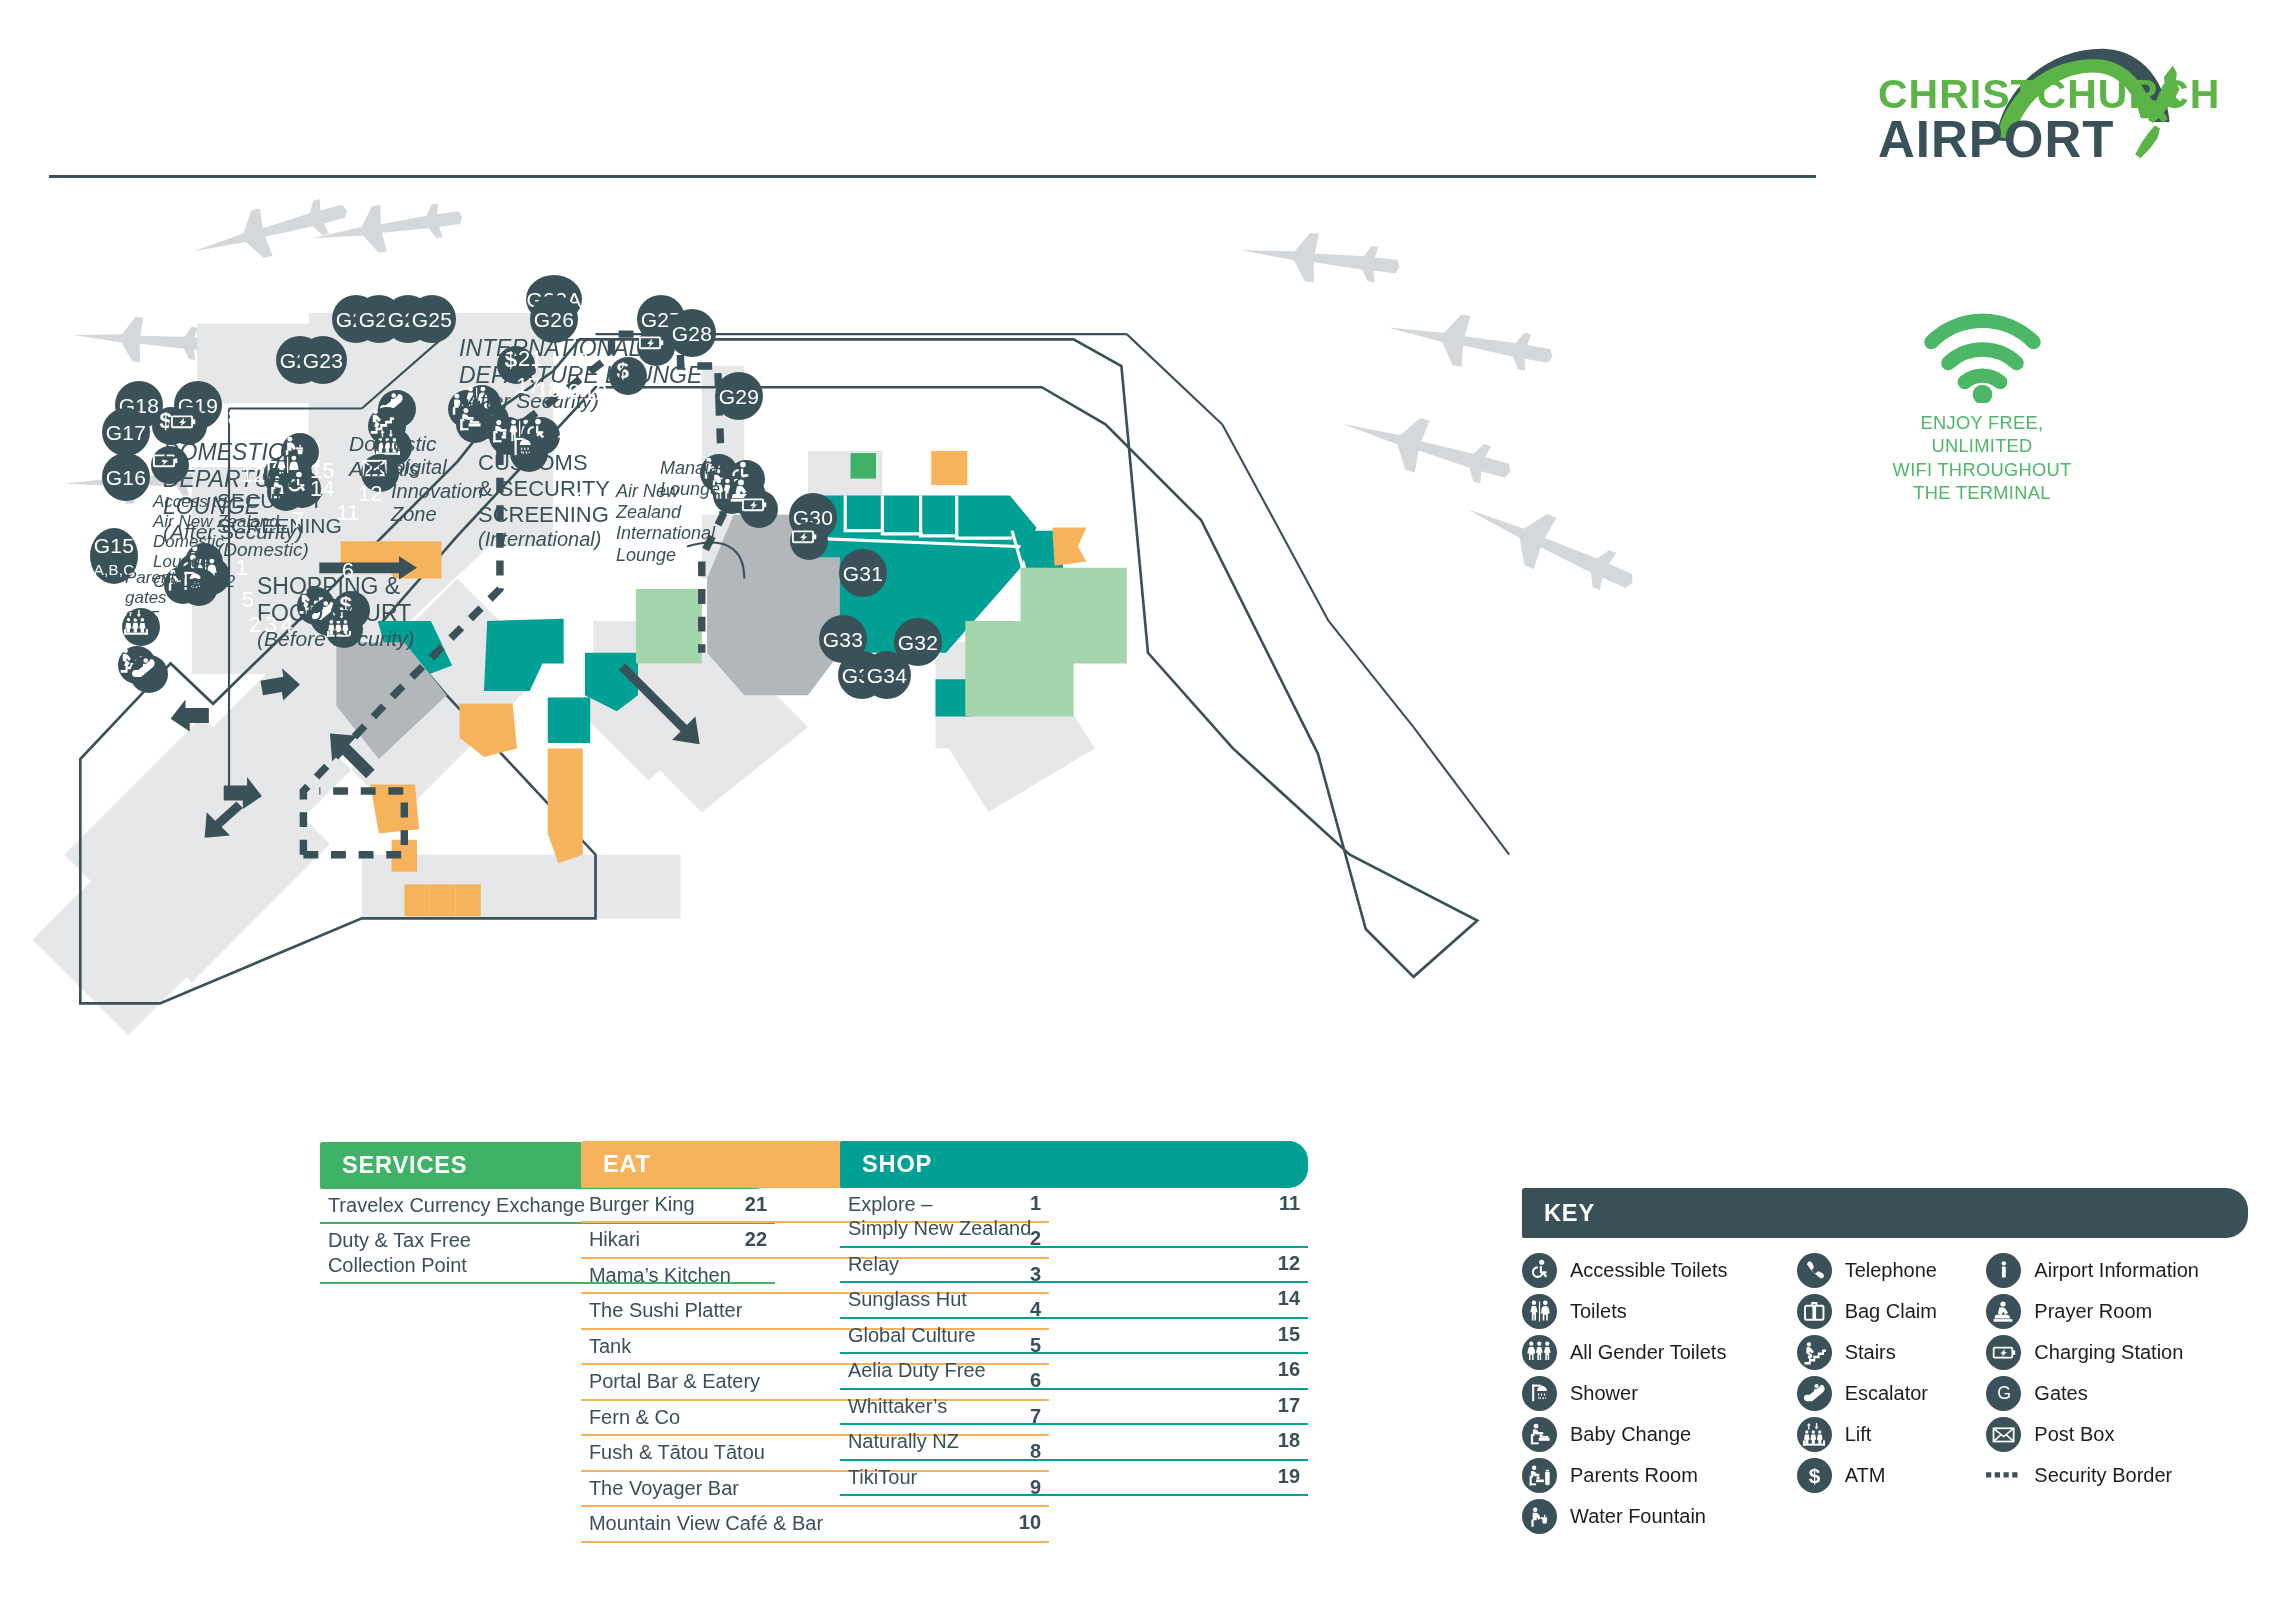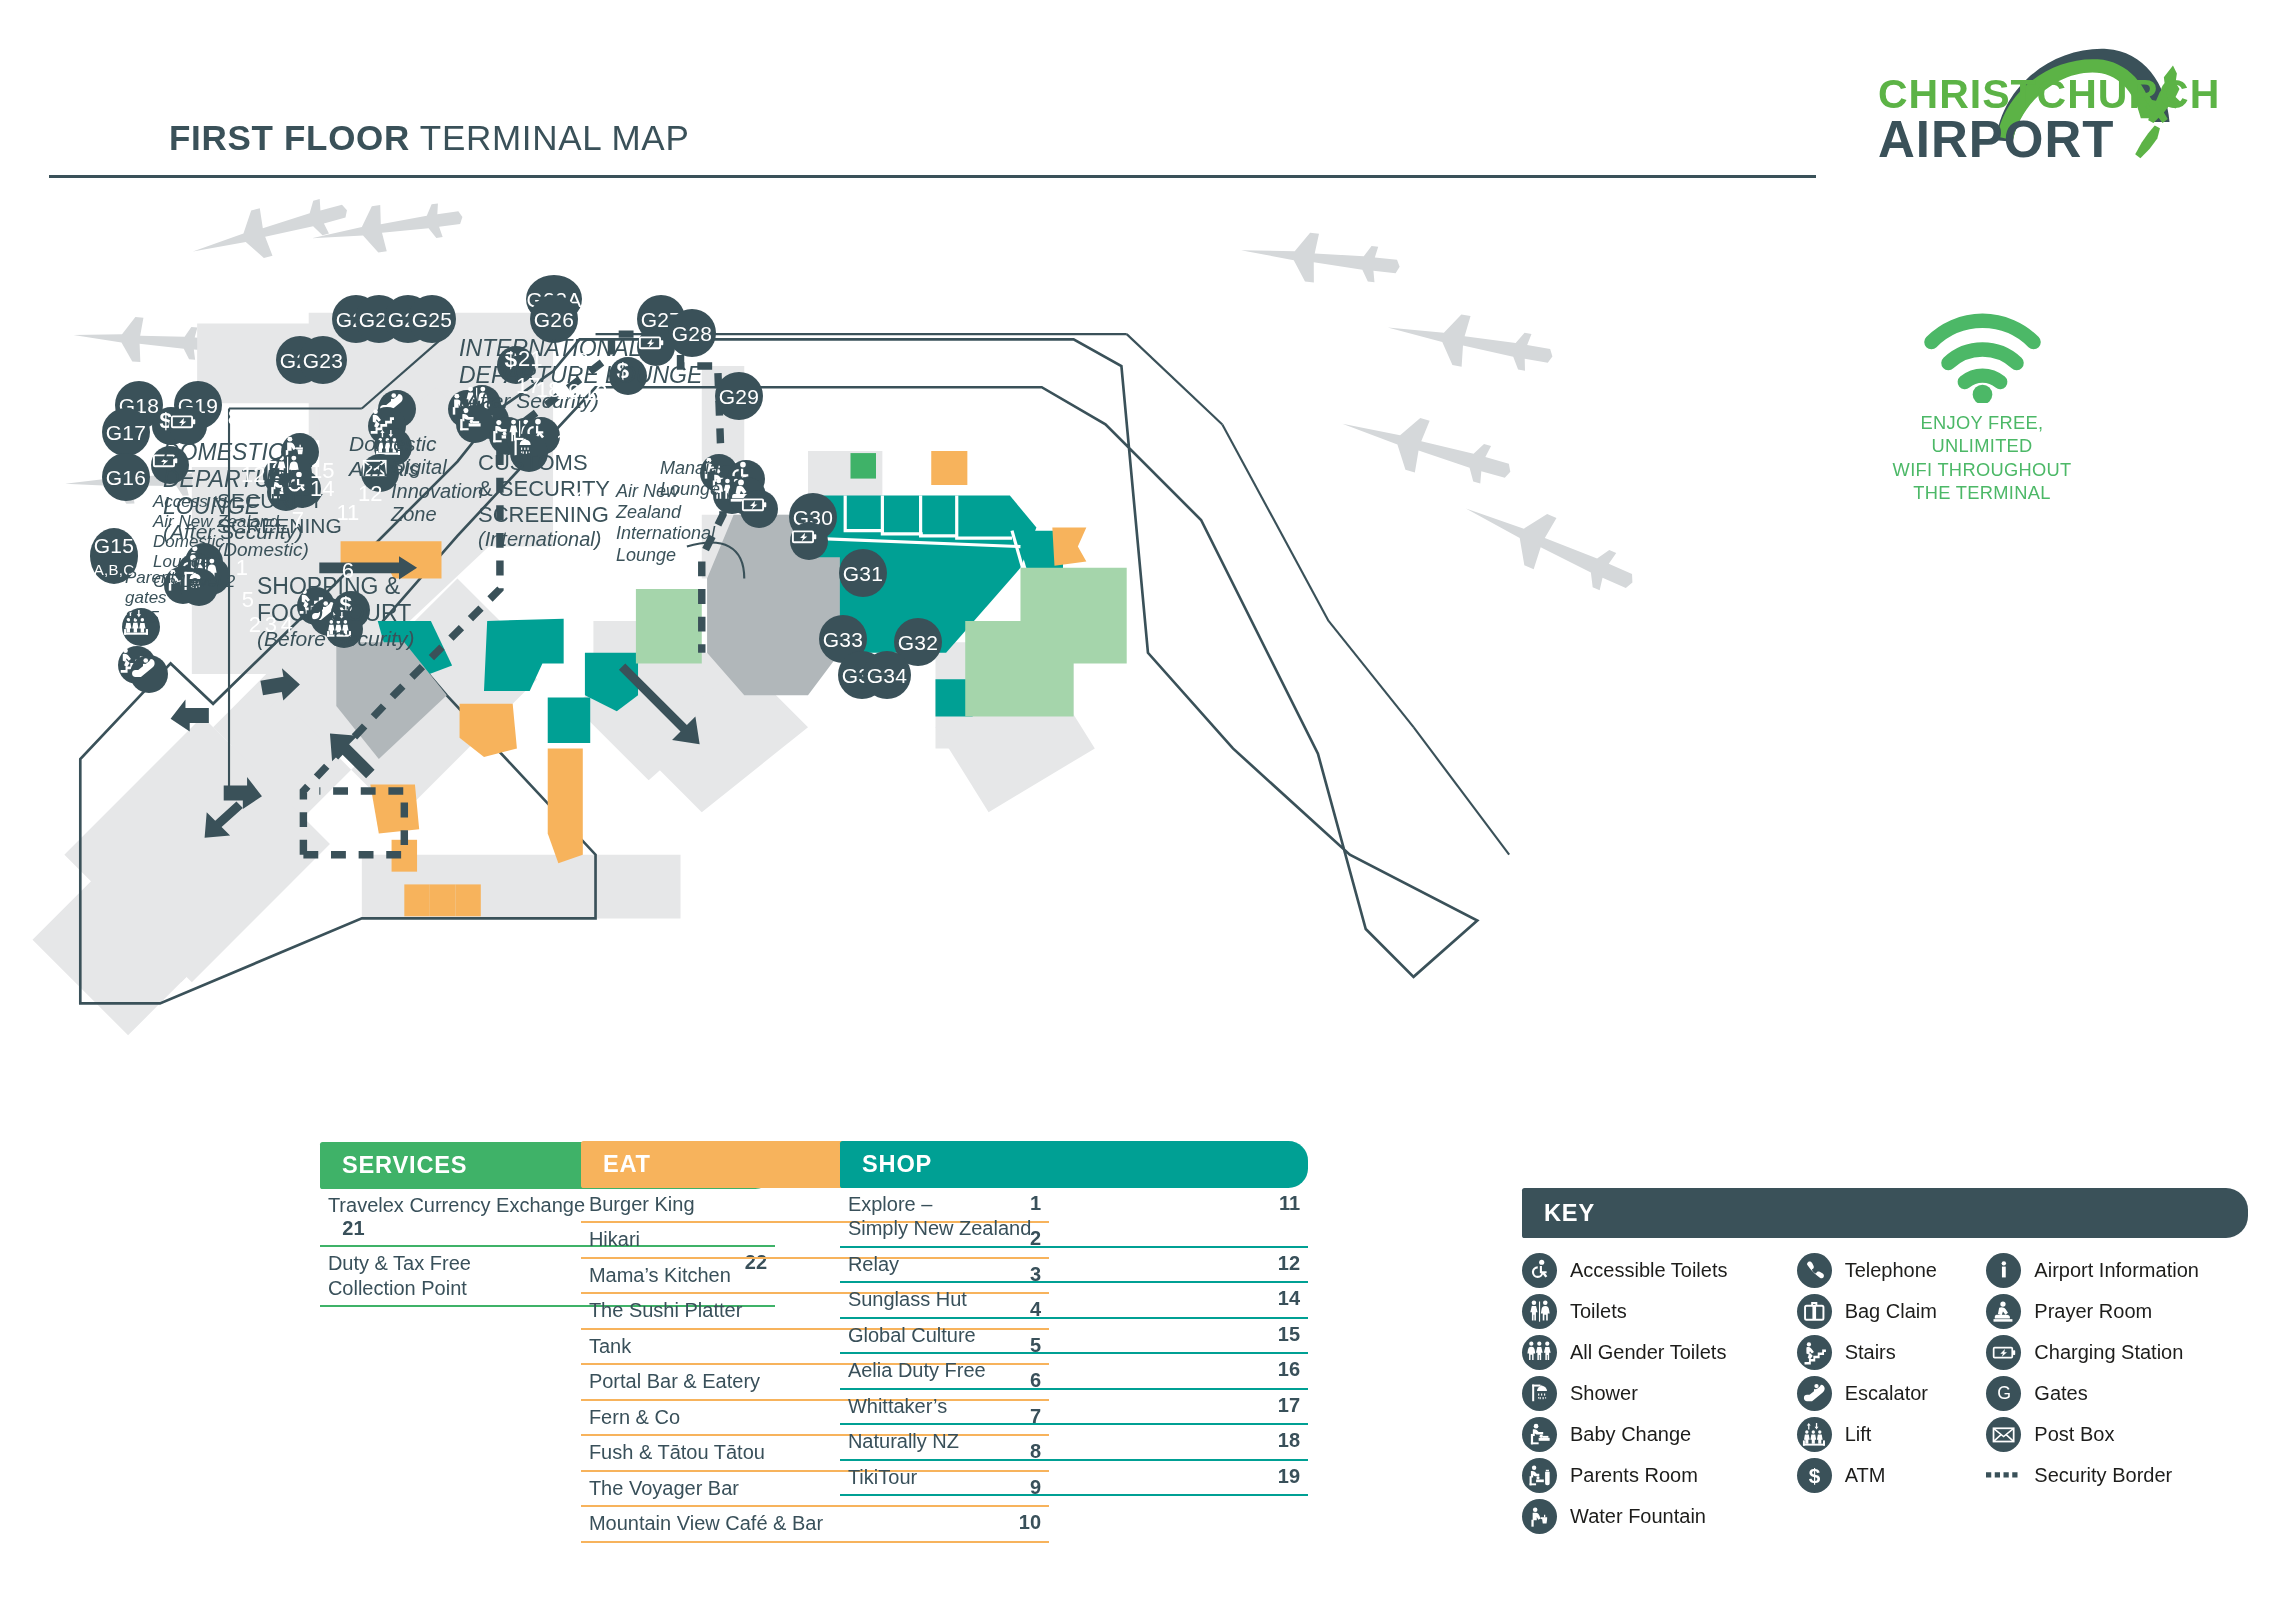--- a/index.html
+++ b/index.html
@@ -61,23 +61,20 @@
   #key .kcol.c3{width:262px;}
   #key .krow{display:flex;align-items:center;height:41px;}
   #key .kbadge{width:35px;height:35px;border-radius:50%;background:#3a5159;display:flex;align-items:center;justify-content:center;flex:none;}
   #key .klabel{margin-left:13px;font-size:20px;color:#1d1d1b;white-space:nowrap;}
   #key .kdash{width:35px;height:35px;display:flex;align-items:center;justify-content:center;flex:none;}
 </style>
 </head>
 <body>
 
 <div id="header">
-  <div id="page-title">
-    <span class="bold">FIRST FLOOR</span><span> TERMINAL MAP</span>
-  </div>
   <div id="title-rule"></div>
 
   <div id="logo">
     <svg id="logo-swoosh" viewBox="0 0 290 170">
       <path d="M10,146 C20,60 100,2 180,6 C236,9 272,60 276,118 L252,118 C246,70 218,32 176,30 C112,27 46,86 36,148 Z" fill="#3a5159"></path>
       <path d="M12,140 C26,66 98,18 166,22 C212,25 244,62 252,112 L232,112 C222,70 196,42 158,42 C102,42 48,90 36,146 Z" fill="#5cb346"></path>
     </svg>
     <svg id="logo-nz" viewBox="0 0 90 155">
       <path d="M58,4 L64,16 L62,30 L68,40 L62,52 L70,60 L62,70 L52,66 L44,76 L50,86 L42,92 L36,84 L28,92 L20,88 L24,74 L16,68 L22,56 L32,58 L38,44 L46,38 L44,22 Z" fill="#5cb346"></path>
       <path d="M30,96 L38,100 L34,116 L22,132 L8,146 L0,140 L10,122 L20,108 Z" fill="#5cb346"></path>
@@ -786,21 +783,21 @@
       <div class="mnum" style="left: 556px; top: 233px; width: 23.6px; text-align: center;">16</div>
       <div class="mnum" style="left: 575px; top: 291px; width: 23.6px; text-align: center;">22</div>
     </div>
 </div>
 
 <div id="legends-layer">
     <div class="legend" style="left: 320px; top: 1142px; width: 455px;">
       <div class="lhead" style="background: rgb(63, 178, 104);">
         <span>SERVICES</span>
       </div>
-      <div class="lrow" style="border-bottom-color: rgb(63, 178, 104); flex-direction: column;">
+      <div class="lrow" style="border-bottom-color: rgb(63, 178, 104);">
         <div class="nm">
           <div>Travelex Currency Exchange</div>
         </div>
         <div class="no">21</div>
       </div>
       <div class="lrow" style="border-bottom-color: rgb(63, 178, 104);">
         <div class="nm">
           <div>Duty &amp; Tax Free</div>
           <div>Collection Point</div>
         </div>

